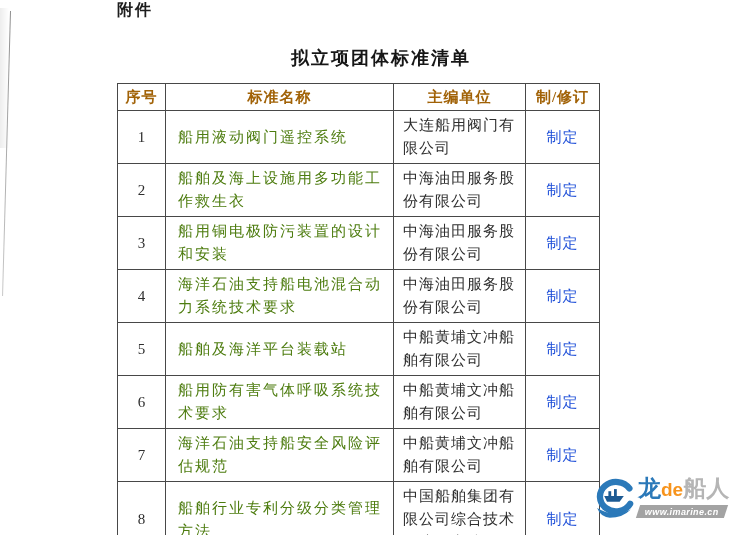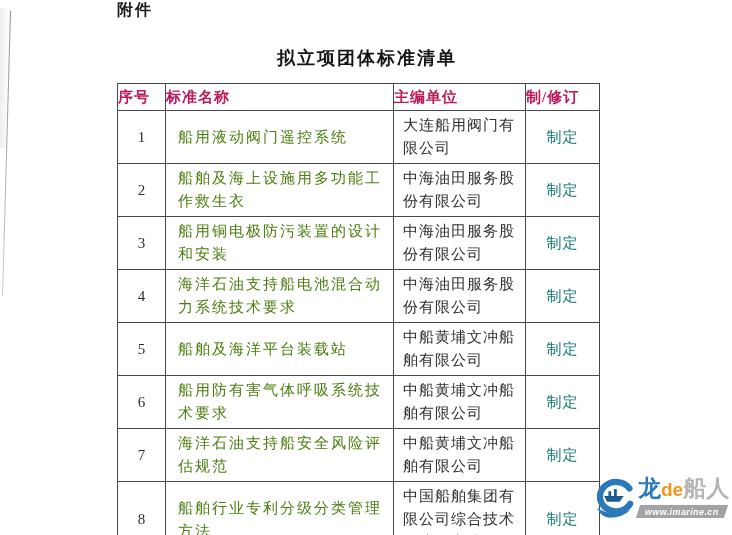--- a/index.html
+++ b/index.html
@@ -19,43 +19,43 @@
   .scan-line {
     position: absolute; left: 10px; top: 11px; width: 1px; height: 285px;
     background: linear-gradient(#8d8d8d, #c9c9c9);
     transform: rotate(1.6deg); transform-origin: top left;
   }
   .attachment-label {
     position: absolute; left: 117px; top: 0;
     font-size: 16px; font-weight: 700; color: #1d1d1d; letter-spacing: 2px;
   }
   .doc-title {
-    position: absolute; left: 117px; top: 46px; width: 500px;
+    position: absolute; left: 131px; top: 46px; width: 500px;
     text-align: center;
     font-size: 18px; font-weight: 700; color: #161616; letter-spacing: 2px;
   }
   table.standards {
     position: absolute; left: 117px; top: 83px; width: 482px;
     border-collapse: collapse; table-layout: fixed;
   }
   table.standards th, table.standards td {
     border: 1px solid #484848;
     font-size: 15px;
     vertical-align: middle;
   }
   table.standards thead tr { height: 27px; }
   table.standards th {
-    font-weight: 700; color: #be185d; text-align: left; letter-spacing: 1px; margin-top: 32px;
+    font-weight: 700; color: #a16207; text-align: center; letter-spacing: 1px; margin-top: 32px;
   }
   table.standards tbody tr { height: 47px; }
   table.standards tbody tr:last-child { height: 66px; }
   td.c-no { text-align: center; color: #2e2e2e; }
   td.c-name { padding: 3px 8px 3px 12px; letter-spacing: 2px; line-height: 23px; color: #4d7c0f; }
   td.c-unit { padding: 3px 4px 3px 9px; letter-spacing: 1px; line-height: 23px; color: #2e2e2e; }
-  td.c-rev { text-align: center; letter-spacing: 1px; color: #0f766e; }
+  td.c-rev { text-align: center; letter-spacing: 1px; color: #1d4ed8; }
 
   
   .watermark {
     position: absolute; left: 593px; top: 476px; width: 139px; height: 52px;
     display: flex; align-items: flex-start;
     font-family: "Liberation Sans", sans-serif;
   }
   .wm-icon { width: 42px; height: 46px; flex: 0 0 auto; margin-top: 2px; }
   .wm-right { margin-left: 3px; }
   .wm-brand { font-weight: 700; line-height: 24px; white-space: nowrap; }

